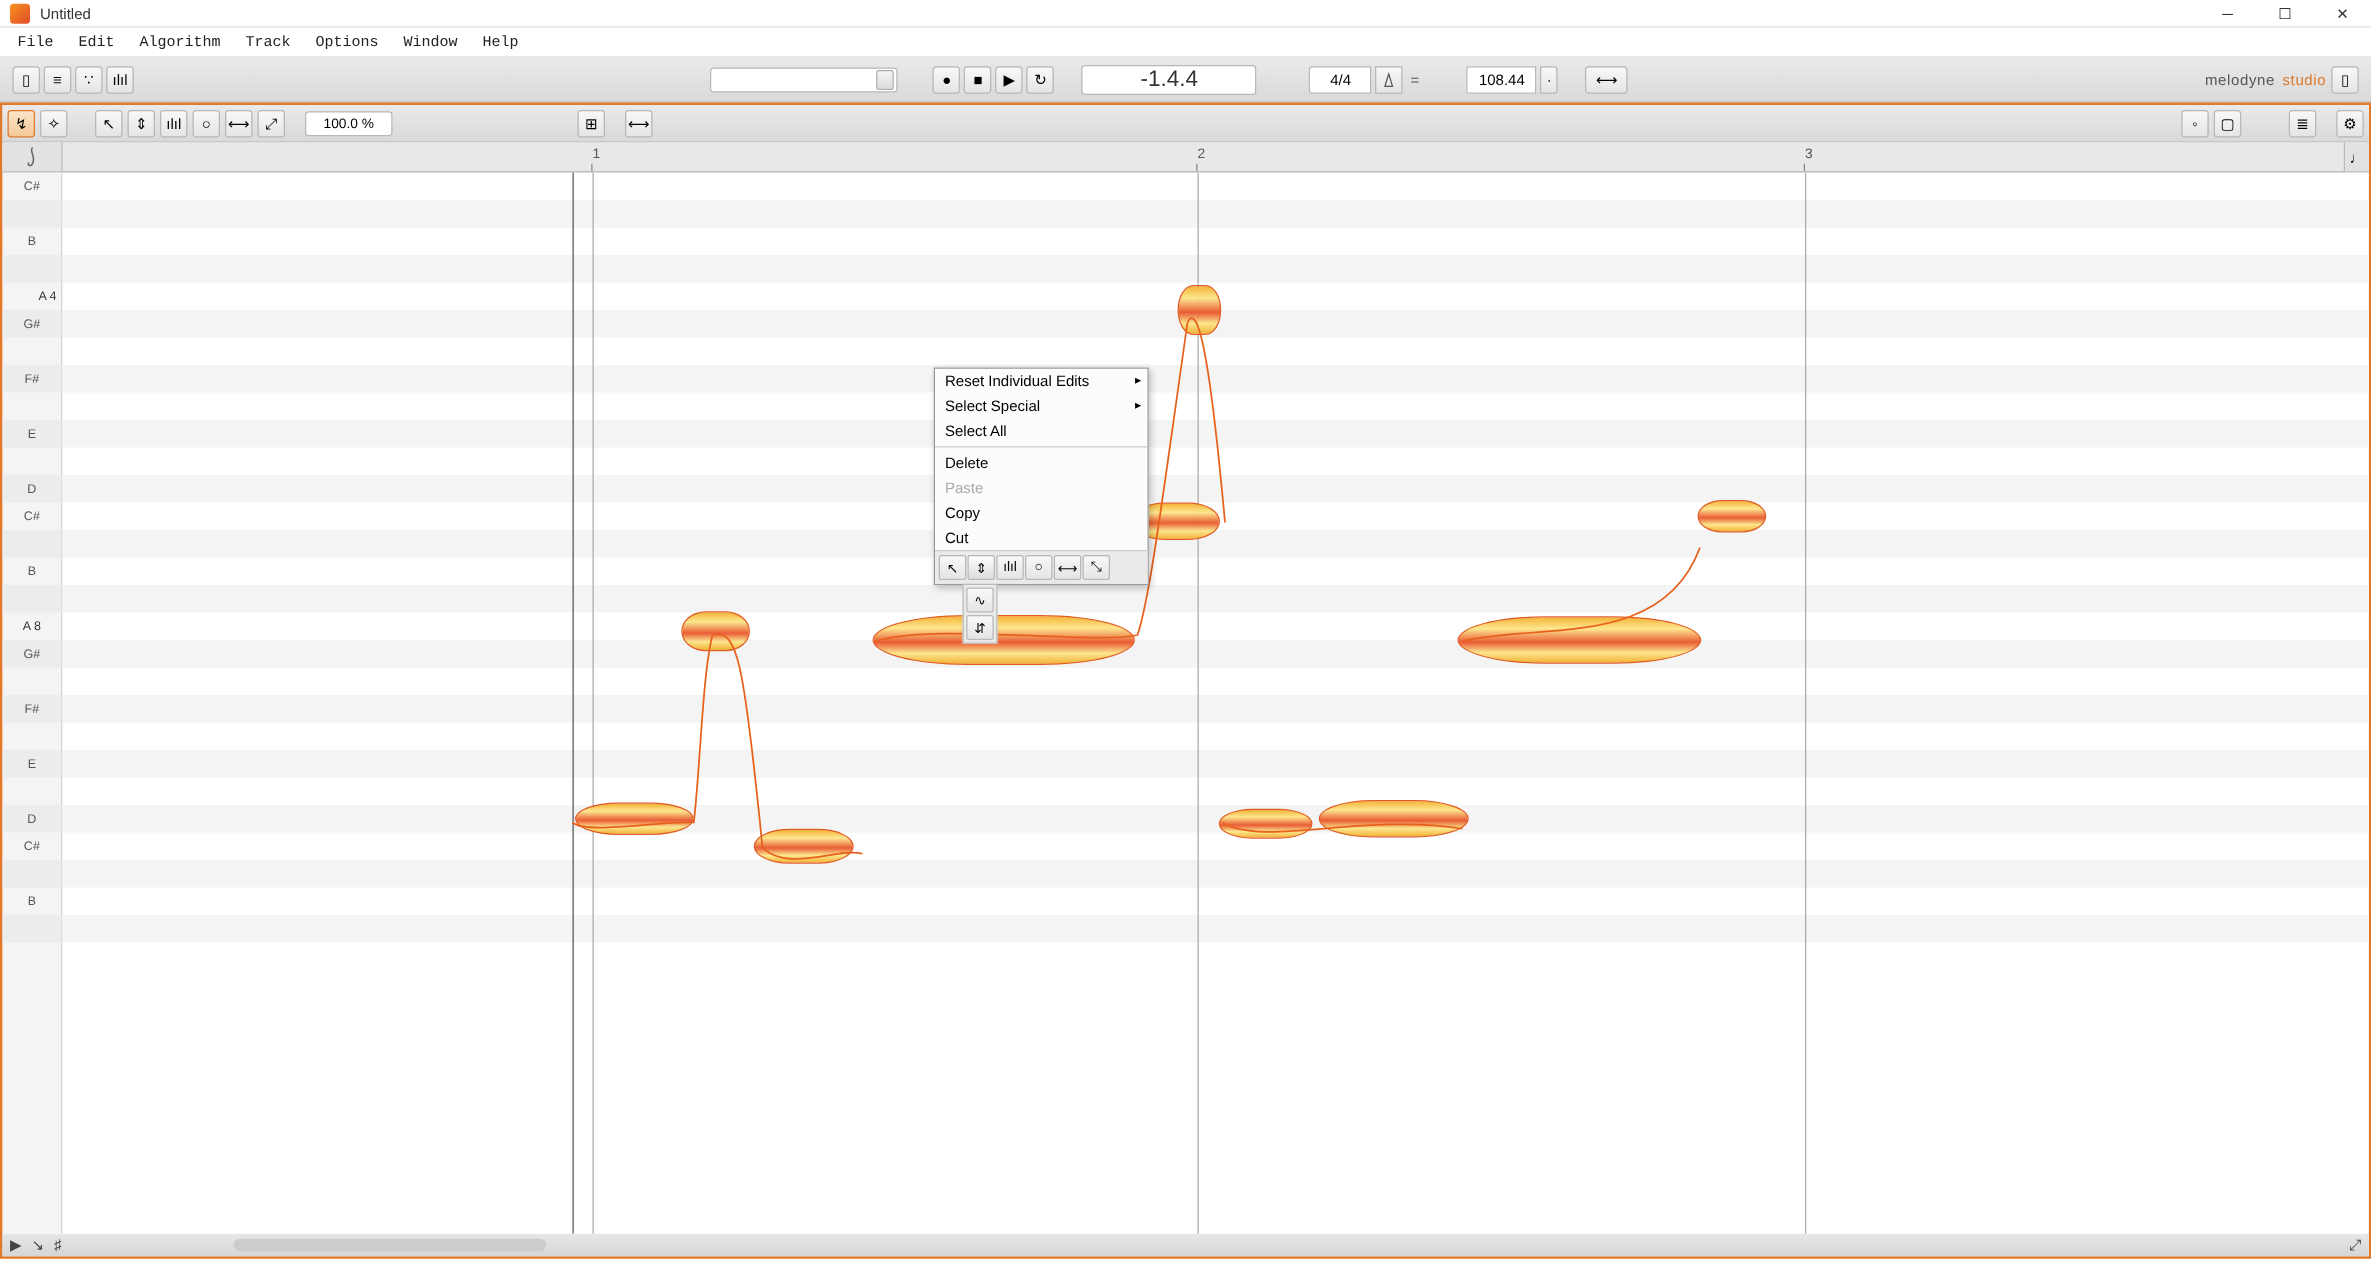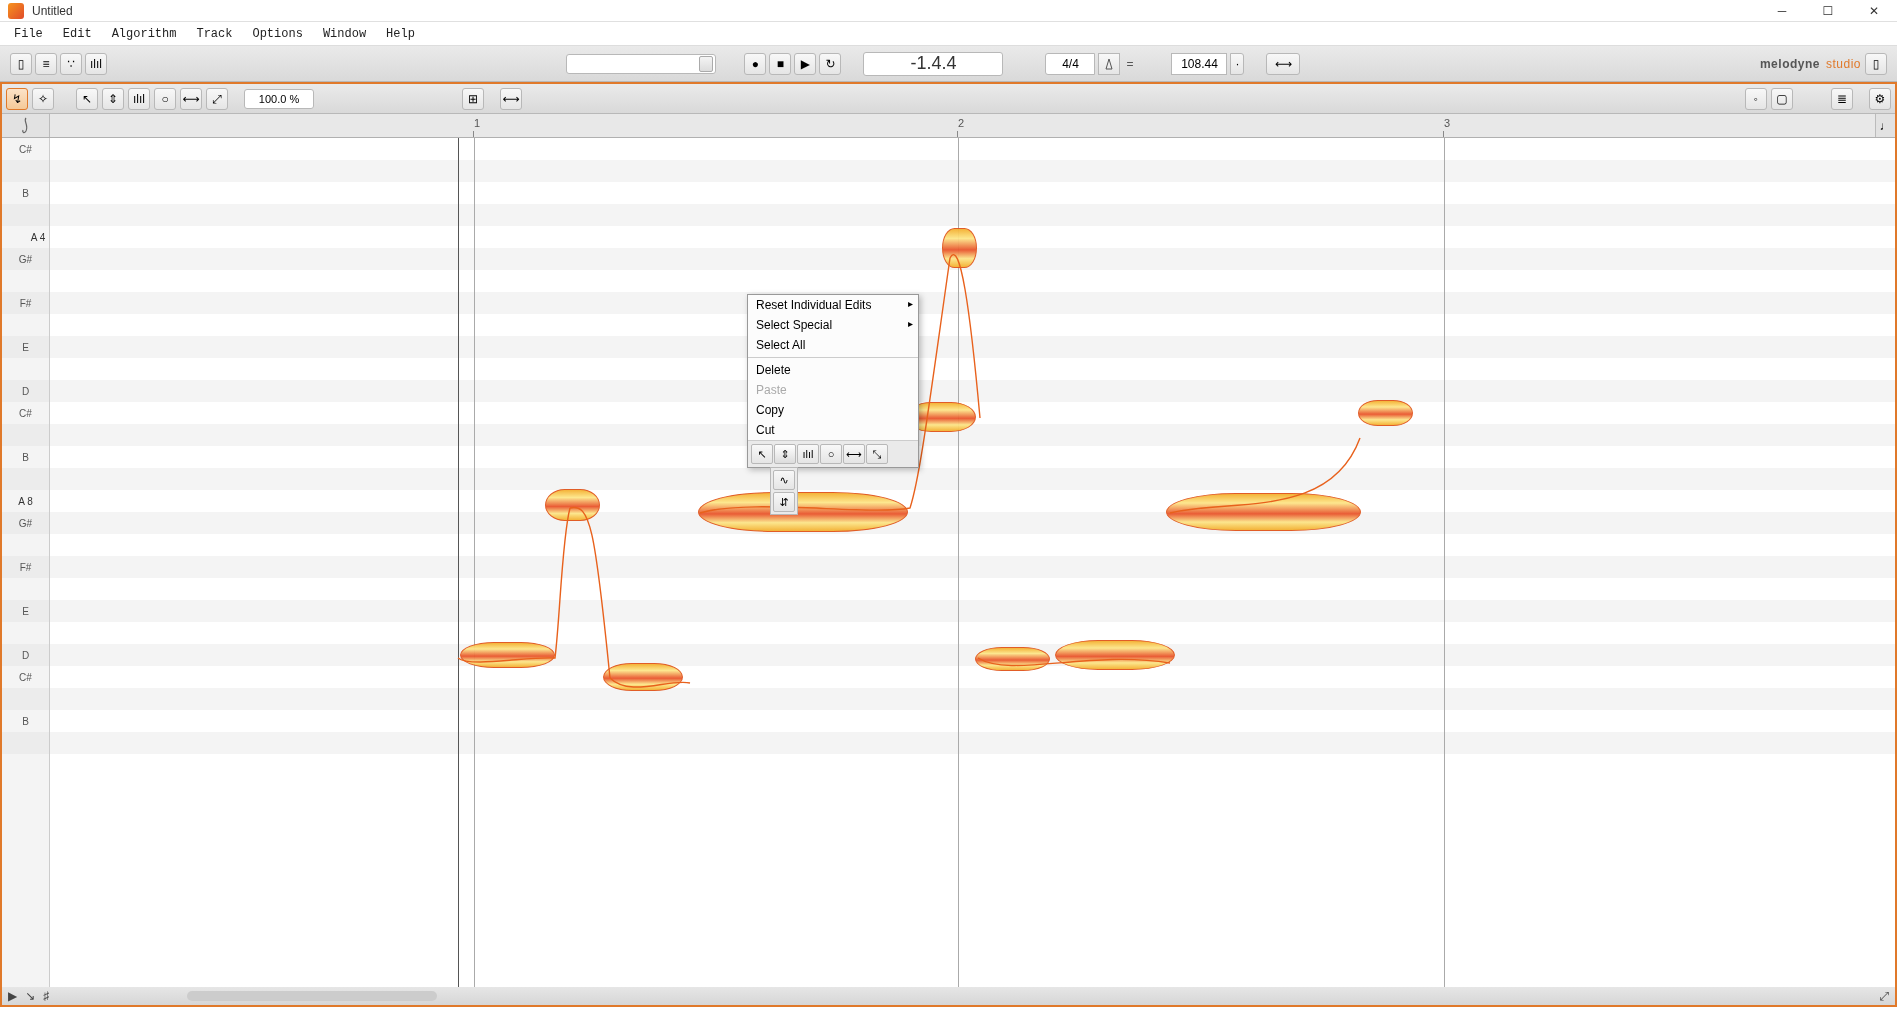--- a/index.html
+++ b/index.html
@@ -20,21 +20,21 @@
 .toolbar-upper { height: 36px; background:linear-gradient(#eaeaea,#d9d9d9); border-bottom:1px solid #b8b8b8; display:flex; align-items:center; padding:0 10px; gap:4px; }
 .tb-group { display:flex; align-items:center; gap:3px; }
 .tb-btn { width:22px; height:22px; border:1px solid #b8b8b8; background:linear-gradient(#f8f8f8,#e5e5e5); border-radius:3px; display:flex; align-items:center; justify-content:center; cursor:pointer; font-size:12px; }
 .tb-btn.accent { border-color:#e0792a; background:linear-gradient(#fce3c8,#f5c998); }
 .slider-box { width:150px; height:20px; background:#fff; border:1px solid #b8b8b8; border-radius:3px; position:relative; }
 .slider-box .thumb { position:absolute; right:2px; top:1px; width:14px; height:16px; background:linear-gradient(#f4f4f4,#dcdcdc); border:1px solid #aaa; border-radius:2px; }
 .time-box { width:140px; height:24px; background:#fff; border:1px solid #b8b8b8; border-radius:3px; display:flex; align-items:center; justify-content:center; font-size:18px; font-weight:500; color:#333; }
 .sig-box { width:50px; height:22px; background:#fff; border:1px solid #b8b8b8; border-radius:3px 0 0 3px; display:flex; align-items:center; justify-content:center; font-size:12px; margin-left:4px; }
 .tempo-box { width:56px; height:22px; background:#fff; border:1px solid #b8b8b8; display:flex; align-items:center; justify-content:center; font-size:12px;margin-left:32px; }
 .brand { margin-left:auto; display:flex; align-items:center; gap:6px; font-size:20px; font-weight:500; letter-spacing:0.5px; }
-.brand .m1 { color:#555;font-weight:bold; }
+.brand .m1 { color:#555; }
 .brand .m2 { color:#e0792a; }
 
 
 .main-frame { border:2px solid #e0792a; height: calc(100% - 30px - 24px - 36px); display:flex; flex-direction:column; }
 .toolbar-second { height:30px; background:linear-gradient(#eaeaea,#d9d9d9); border-bottom:1px solid #b8b8b8; display:flex; align-items:center; padding:0 4px; gap:4px; }
 .zoom-box { width:70px; height:20px; background:#fff; border:1px solid #b8b8b8; border-radius:3px; display:flex; align-items:center; justify-content:center; font-size:11px; }
 
 
 .ruler { height:24px; background:#e8e8e8; border-bottom:1px solid #b0b0b0; position:relative; display:flex; }
 .ruler-left { width:48px; border-right:1px solid #bbb; background:#e2e2e2; display:flex; align-items:center; justify-content:center; }

